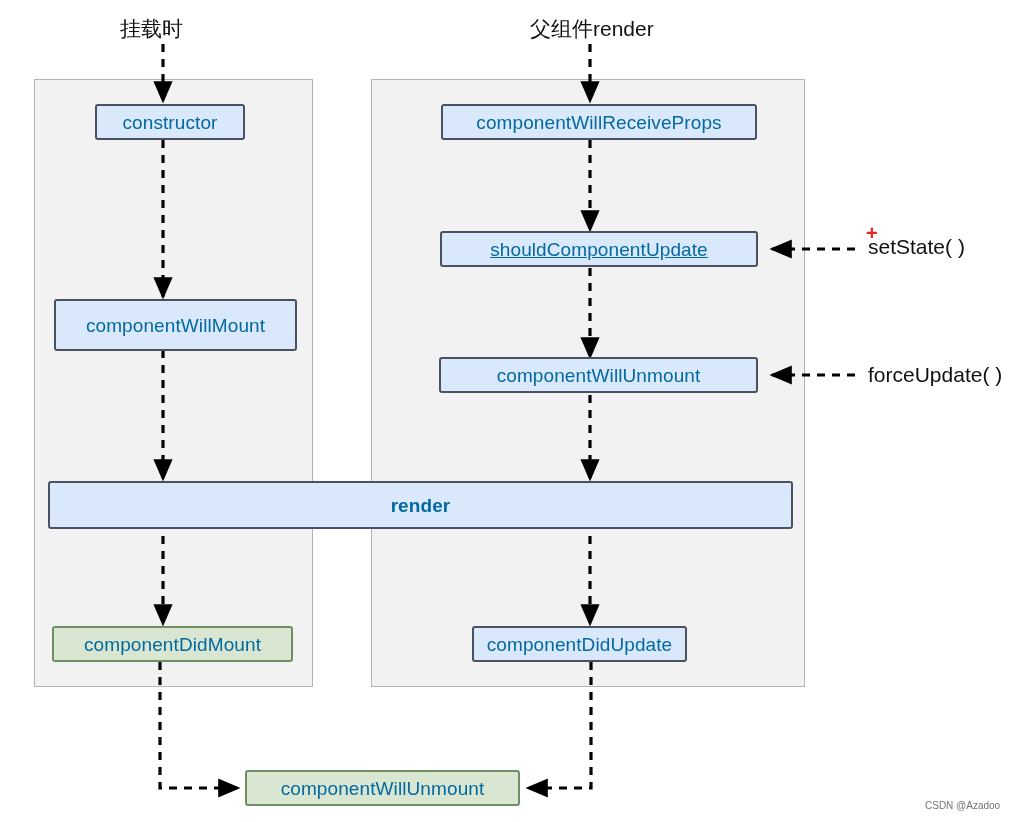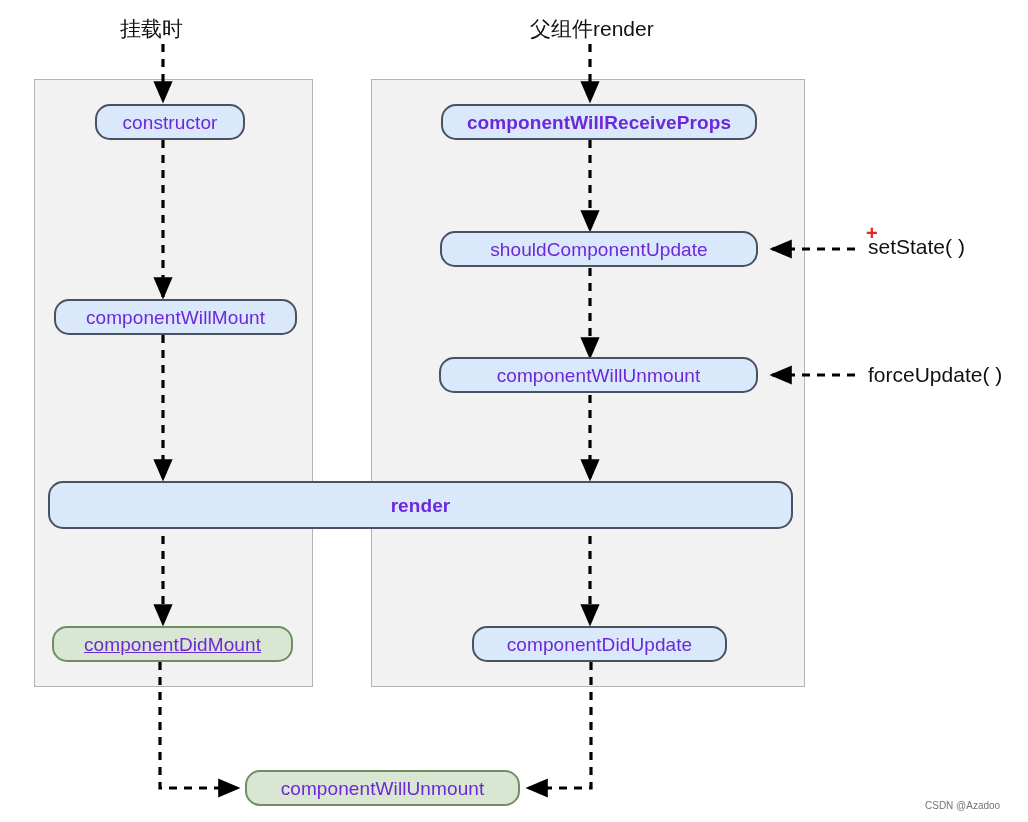--- a/index.html
+++ b/index.html
@@ -19,26 +19,26 @@
   }
   .panel {
     position: absolute;
     background: #f2f2f2;
     border: 1px solid #b4b4b4;
     box-sizing: border-box;
   }
   .node {
     position: absolute;
     box-sizing: border-box;
-    border-radius: 15px;
+    border-radius: 3px;
     display: flex;
     align-items: center;
     justify-content: center;
     text-align: center;
-    color: #6d28d9;
+    color: #0369a1;
     font-size: 19px;
     letter-spacing: 0.1px;
     line-height: 1;
     white-space: nowrap;
   }
   .node.blue {
     background: #dae8fc;
     border: 2px solid #4a5160;
   }
   .node.green {
@@ -118,31 +118,31 @@
 
     <line x1="855" y1="249" x2="772" y2="249" stroke="#000" stroke-width="3.2" stroke-dasharray="8,7" marker-end="url(#ah)"></line>
     <line x1="855" y1="375" x2="772" y2="375" stroke="#000" stroke-width="3.2" stroke-dasharray="8,7" marker-end="url(#ah)"></line>
 
     <polyline points="160,662 160,788 238,788" fill="none" stroke="#000" stroke-width="3.2" stroke-dasharray="8,7" marker-end="url(#ah)"></polyline>
     <polyline points="591,662 591,788 528,788" fill="none" stroke="#000" stroke-width="3.2" stroke-dasharray="8,7" marker-end="url(#ah)"></polyline>
   </svg>
 
   <div class="node blue" style="left:95px; top:104px; width:150px; height:36px;">constructor</div>
 
-  <div class="node blue" style="left:54px; top:299px; width:243px; height:36px;">componentWillMount</div>
+  <div class="node blue" style="left:54px; top:299px; width:243px; height:52px;">componentWillMount</div>
 
-  <div class="node green" style="left:52px; top:626px; width:241px; height:36px;text-decoration:underline;">componentDidMount</div>
+  <div class="node green" style="left:52px; top:626px; width:241px; height:36px;">componentDidMount</div>
 
-  <div class="node blue" style="left:441px; top:104px; width:316px; height:36px;font-weight:bold;">componentWillReceiveProps</div>
+  <div class="node blue" style="left:441px; top:104px; width:316px; height:36px;">componentWillReceiveProps</div>
 
-  <div class="node blue" style="left:440px; top:231px; width:318px; height:36px;">shouldComponentUpdate</div>
+  <div class="node blue" style="left:440px; top:231px; width:318px; height:36px;text-decoration:underline;">shouldComponentUpdate</div>
 
   <div class="node blue" style="left:439px; top:357px; width:319px; height:36px;">componentWillUnmount</div>
 
-  <div class="node blue" style="left:472px; top:626px; width:255px; height:36px;">componentDidUpdate</div>
+  <div class="node blue" style="left:472px; top:626px; width:215px; height:36px;">componentDidUpdate</div>
 
   <div class="node blue render-bar" style="left:48px; top:481px; width:745px; height:48px;">render</div>
 
   <div class="node green" style="left:245px; top:770px; width:275px; height:36px;">componentWillUnmount</div>
 
   <div class="plus-mark" style="left:866px; top:223px;">+</div>
 
   <div class="side-label" style="left:868px; top:236px;">setState( )</div>
 
   <div class="side-label" style="left:868px; top:364px;">forceUpdate( )</div>

